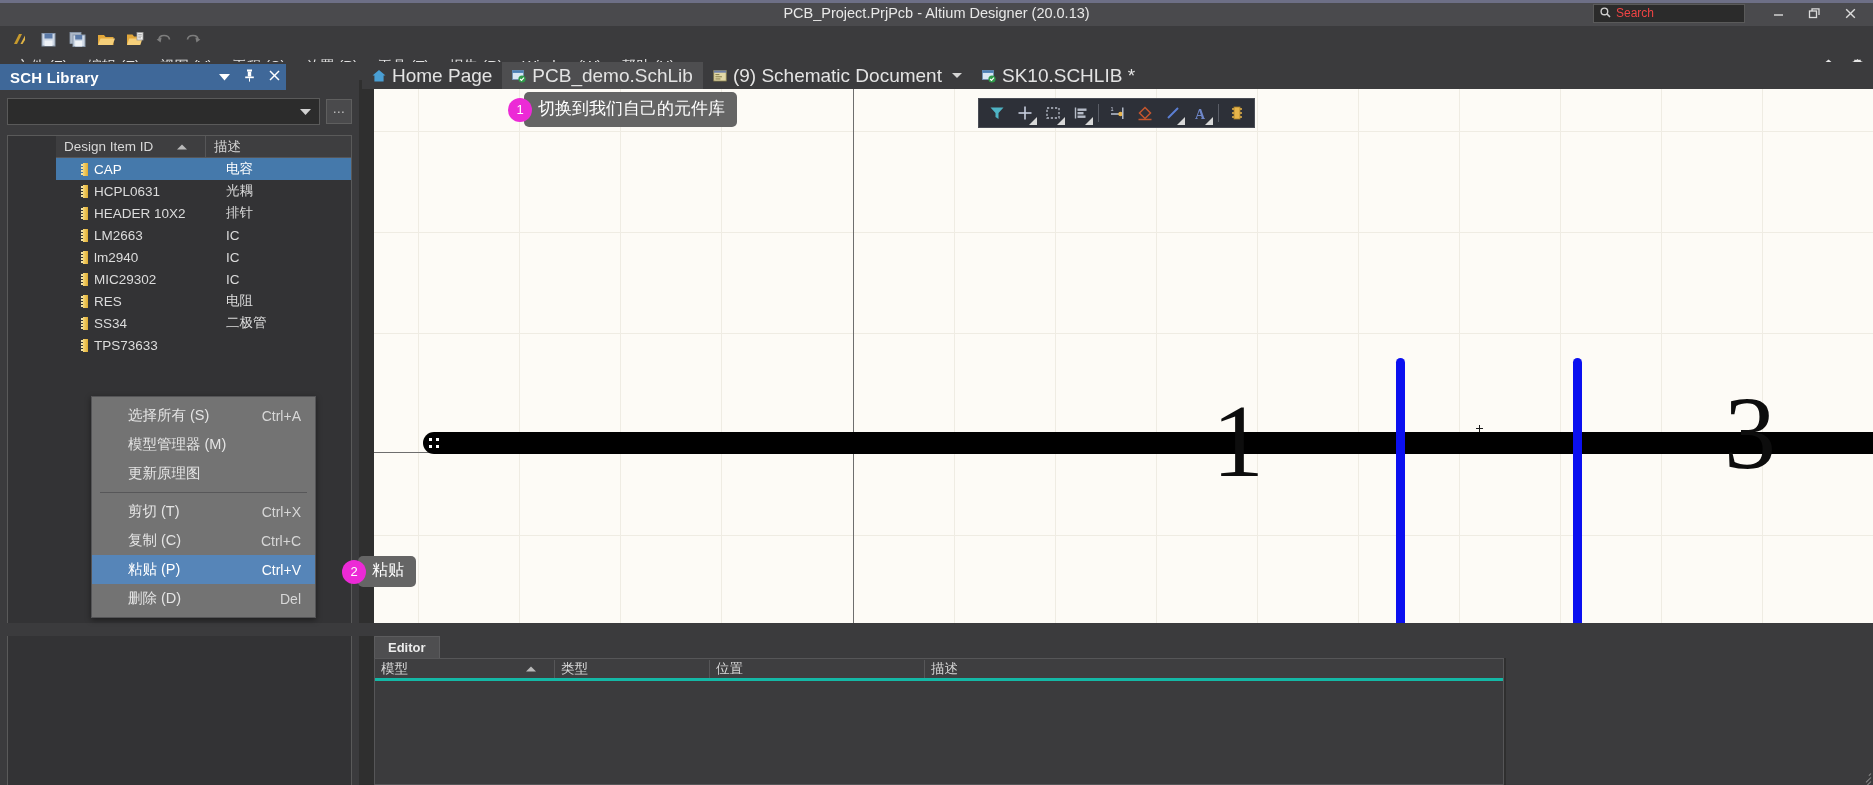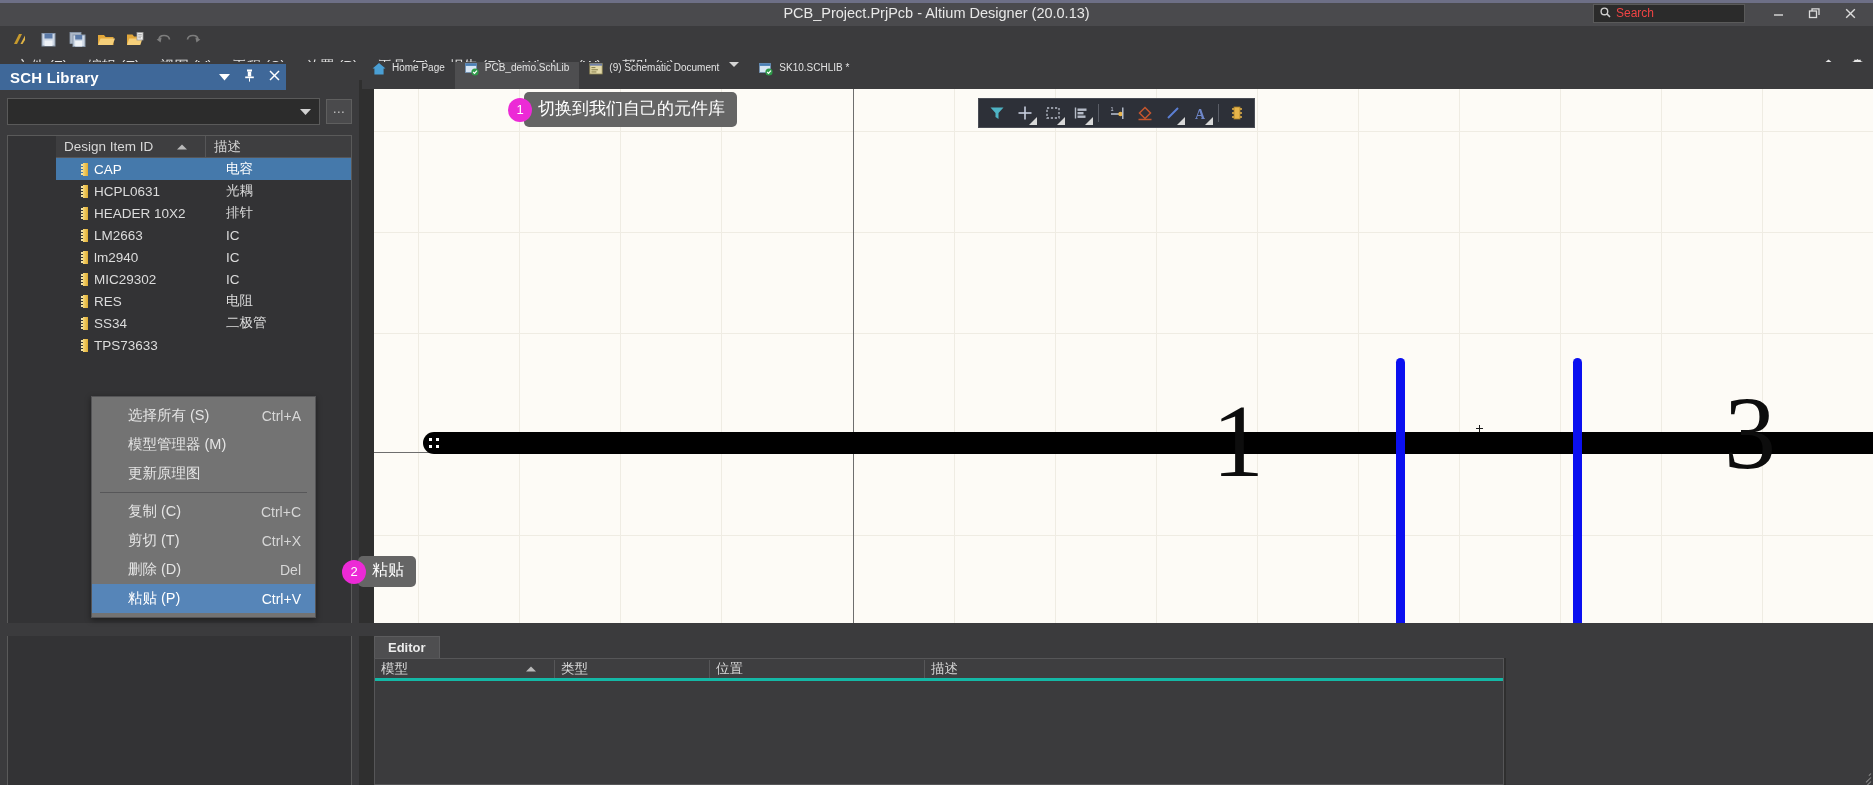--- a/index.html
+++ b/index.html
@@ -173,22 +173,22 @@
   .ctx-item .sc { color: #d7d7d7; font-size: 14px; }
   .ctx-item.sel .sc { color: #ffffff; }
   .ctx-sep { height: 1px; background: #575759; margin: 4px 8px; }
 
   
   .tabbar {
     position: absolute; left: 362px; top: 62px; width: 1511px; height: 27px;
     background: #3b3b3d; display: flex; align-items: flex-end;
   }
   .doc-tab {
-    height: 27px; display: flex; align-items: flex-start; gap: 6px;
-    padding: 0 10px; color: #e3e3e3; font-size: 10px; white-space: nowrap;
+    height: 27px; display: flex; align-items: center; gap: 6px;
+    padding: 0 10px; color: #e3e3e3; font-size: 19px; white-space: nowrap;
   }
   .doc-tab.active { background: #4e4e50; }
   .tab-ico { width: 14px; height: 14px; display: block; }
   .tab-caret {
     width: 0; height: 0; margin-left: 4px;
     border-left: 5px solid transparent; border-right: 5px solid transparent;
     border-top: 5px solid #d5d5d5;
   }
 
   
@@ -570,34 +570,34 @@
       <div class="ctx-item">
         <span class="lbl">模型管理器 (M)</span>
         <span class="sc"></span>
       </div>
       <div class="ctx-item">
         <span class="lbl">更新原理图</span>
         <span class="sc"></span>
       </div>
       <div class="ctx-sep"></div>
       <div class="ctx-item">
+        <span class="lbl">剪切 (T)</span>
+        <span class="sc">Ctrl+X</span>
+      </div>
+      <div class="ctx-item">
         <span class="lbl">复制 (C)</span>
         <span class="sc">Ctrl+C</span>
       </div>
-      <div class="ctx-item">
-        <span class="lbl">剪切 (T)</span>
-        <span class="sc">Ctrl+X</span>
+      <div class="ctx-item sel">
+        <span class="lbl">粘贴 (P)</span>
+        <span class="sc">Ctrl+V</span>
       </div>
       <div class="ctx-item">
         <span class="lbl">删除 (D)</span>
         <span class="sc">Del</span>
-      </div>
-      <div class="ctx-item sel">
-        <span class="lbl">粘贴 (P)</span>
-        <span class="sc">Ctrl+V</span>
       </div>
     </div>
 
   <div class="tabbar" id="doc-tabbar">
       <div class="doc-tab">
         <span>
           <svg class="tab-ico" viewBox="0 0 14 14">
             <path d="M7 1 L13.5 6.6 H11.6 V12.6 H2.4 V6.6 H0.5 Z" fill="#4a9fd4"></path>
           </svg>
         </span>

